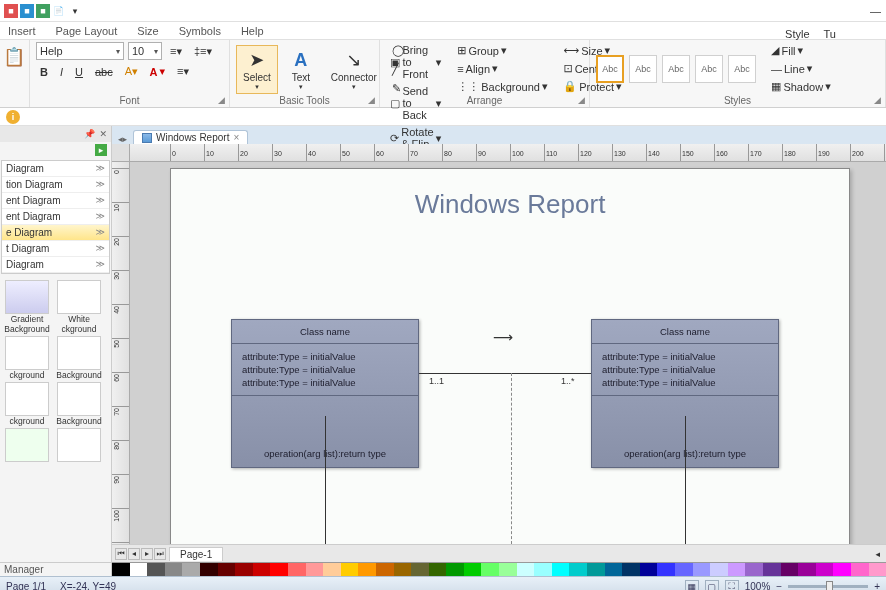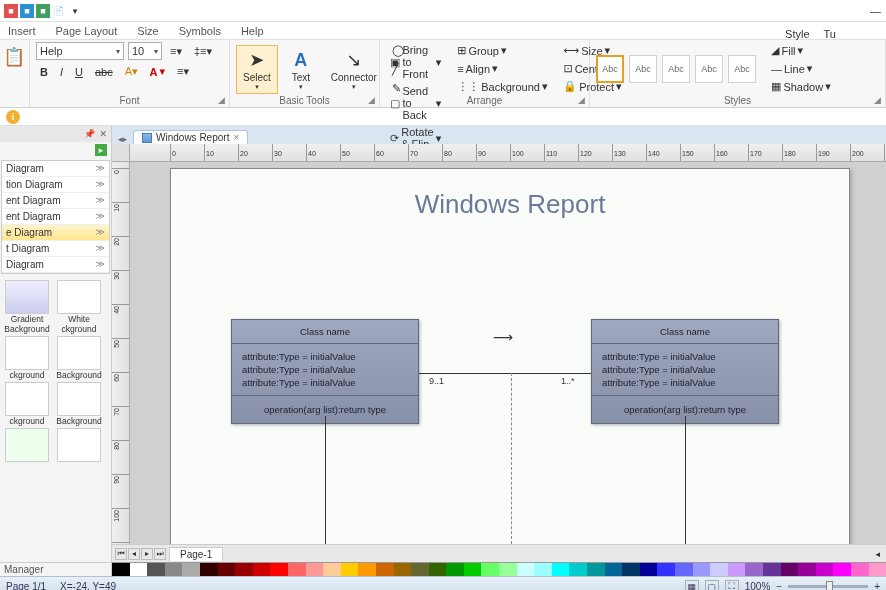--- a/index.html
+++ b/index.html
@@ -66,21 +66,21 @@
 .hruler .tick { position: absolute; top: 0; bottom: 0; width: 1px; background: #999; }
 .hruler .lbl { position: absolute; top: 6px; }
 .canvas-scroll { flex: 1; position: relative; overflow: hidden; background: #d0d0d0; }
 .page { position: absolute; left: 40px; top: 6px; width: 680px; height: 380px; background: #fafcfa; border: 1px solid #888; box-shadow: 2px 2px 4px rgba(0,0,0,.2); }
 .page-title { text-align: center; font-size: 26px; color: #6a7a9a; margin-top: 20px; font-weight: 400; }
 
 
 .uml { position: absolute; width: 188px; background: linear-gradient(#a0a8c0,#8890a8); border: 1px solid #606880; box-shadow: 1px 1px 3px rgba(0,0,0,.3); font-size: 9.5px; color: #202030; }
 .uml .name { text-align: center; padding: 6px 0; border-bottom: 1px solid #606880; }
 .uml .attrs { padding: 6px 10px; border-bottom: 1px solid #606880; }
-.uml .ops { padding: 8px 10px; text-align: center; }
+.uml .ops { padding: 8px 10px; text-align: center; margin-top: 44px; }
 .uml .attrs div { padding: 1px 0; }
 .assoc { position: absolute; border-top: 1px solid #333; }
 .arrow { position: absolute; font-size: 14px; }
 .mult { position: absolute; font-size: 9px; }
 
 
 .pagetabs { height: 18px; background: #e8e8e8; display: flex; align-items: center; border-top: 1px solid #ccc; }
 .pagetabs .navbtns { display: flex; gap: 1px; padding: 0 3px; }
 .pagetabs .navbtns span { width: 12px; height: 12px; border: 1px solid #bbb; font-size: 8px; display: inline-flex; align-items: center; justify-content: center; cursor: pointer; }
 .pagetab { background: #fff; border: 1px solid #ccc; border-bottom: none; padding: 1px 10px; font-size: 10px; }
@@ -410,21 +410,21 @@
             <div class="attrs">
               <div>attribute:Type = initialValue</div>
               <div>attribute:Type = initialValue</div>
               <div>attribute:Type = initialValue</div>
             </div>
             <div class="ops">operation(arg list):return type</div>
           </div>
 
           <div class="assoc" style="left:248px;top:204px;width:172px"></div>
           <div class="arrow" style="left:322px;top:160px">⟶</div>
-          <div class="mult" style="left:258px;top:207px">9..1</div>
+          <div class="mult" style="left:258px;top:207px">1..1</div>
           <div class="mult" style="left:390px;top:207px">1..*</div>
 
           <div style="position:absolute;left:340px;top:204px;height:176px;border-left:1px dashed #888"></div>
 
           <div style="position:absolute;left:154px;top:247px;height:133px;border-left:1px solid #333"></div>
           <div style="position:absolute;left:514px;top:247px;height:133px;border-left:1px solid #333"></div>
         </div>
       </div>
     </div>
 

